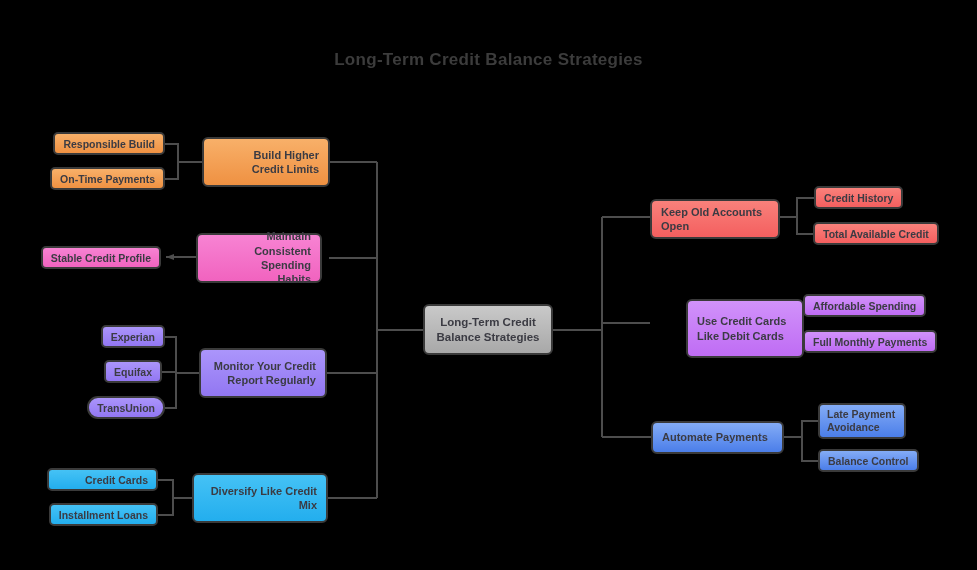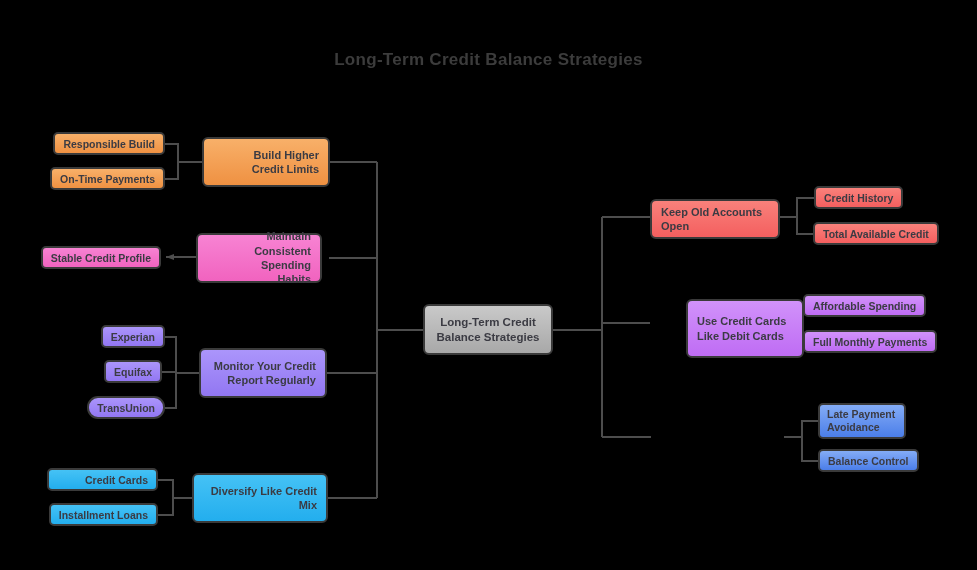--- a/index.html
+++ b/index.html
@@ -103,20 +103,21 @@
   <div class="node small" style="right: 812px; top: 167px; background: linear-gradient(rgb(248, 176, 105), rgb(239, 145, 66)); margin-left: 48px;">On-Time Payments</div>
   <div class="node small" style="right: 816px; top: 246px; background: linear-gradient(rgb(247, 131, 211), rgb(241, 99, 191));">Stable Credit Profile</div>
   <div class="node small" style="right: 812px; top: 325px; background: linear-gradient(rgb(171, 149, 251), rgb(146, 119, 242));">Experian</div>
   <div class="node small" style="right: 815px; top: 360px; background: linear-gradient(rgb(171, 149, 251), rgb(146, 119, 242));">Equifax</div>
   <div class="node small" style="right: 812px; top: 396px; background: linear-gradient(rgb(171, 149, 251), rgb(146, 119, 242)); border-radius: 11px;">TransUnion</div>
   <div class="node small" style="right: 819px; top: 468px; background: linear-gradient(rgb(69, 194, 245), rgb(35, 174, 238)); padding-left: 36px;">Credit Cards</div>
   <div class="node small" style="right: 819px; top: 503px; background: linear-gradient(rgb(69, 194, 245), rgb(35, 174, 238));">Installment Loans</div>
 
   <div class="node parent align-left" style="left: 650px; top: 199px; width: 130px; height: 40px; background: linear-gradient(rgb(249, 129, 123), rgb(244, 95, 95));">Keep Old Accounts Open</div>
   <div class="node parent align-left" style="left: 650px; top: 299px; width: 118px; height: 59px; background: linear-gradient(rgb(209, 146, 250), rgb(191, 108, 244)); margin-left: 36px;">Use Credit Cards Like Debit Cards</div>
+  <div class="node parent align-left" style="left: 651px; top: 421px; width: 133px; height: 33px; background: linear-gradient(rgb(132, 172, 246), rgb(75, 126, 233));">Automate Payments</div>
 
   <div class="node small" style="left: 814px; top: 186px; background: linear-gradient(rgb(249, 129, 123), rgb(244, 95, 95));">Credit History</div>
   <div class="node small" style="left: 813px; top: 222px; background: linear-gradient(rgb(249, 129, 123), rgb(244, 95, 95));">Total Available Credit</div>
   <div class="node small" style="left: 803px; top: 294px; background: linear-gradient(rgb(209, 146, 250), rgb(191, 108, 244));">Affordable Spending</div>
   <div class="node small" style="left: 803px; top: 330px; background: linear-gradient(rgb(209, 146, 250), rgb(191, 108, 244));">Full Monthly Payments</div>
   <div class="node small wrap-left" style="left: 818px; top: 403px; width: 88px; background: linear-gradient(rgb(132, 172, 246), rgb(75, 126, 233));">Late Payment Avoidance</div>
   <div class="node small" style="left: 818px; top: 449px; background: linear-gradient(rgb(132, 172, 246), rgb(75, 126, 233));">Balance Control</div>
 
 </div>
 

